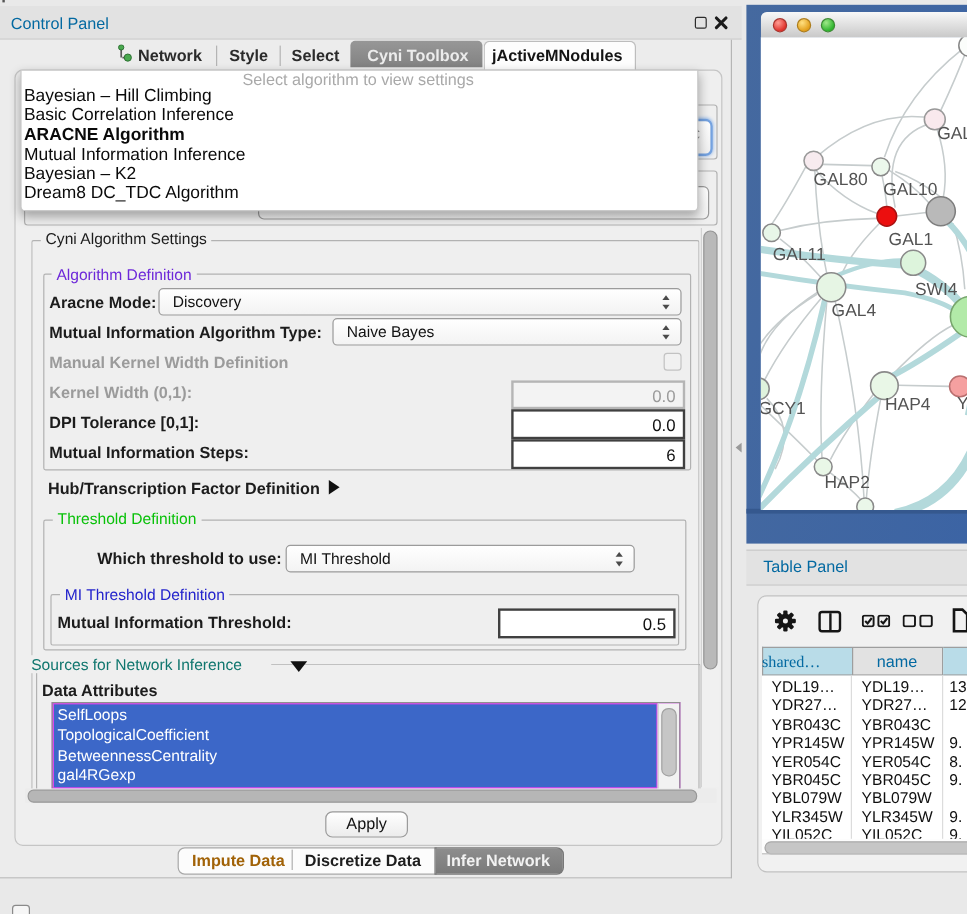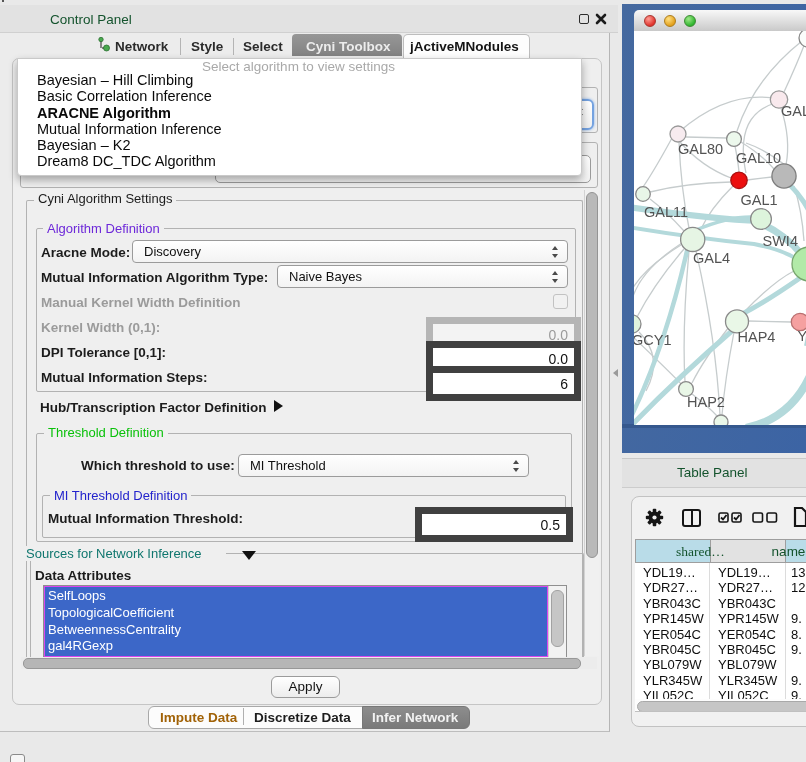--- a/index.html
+++ b/index.html
@@ -1,27 +1,27 @@
 <!DOCTYPE html>
 <html><head>
 <meta charset="utf-8">
 <style>
 html,body{margin:0;padding:0;}
 body{width:806px;height:762px;overflow:hidden;background:#e9e9e9;font-family:"Liberation Sans",sans-serif;}
 .abs{position:absolute;}
 #stage{position:relative;width:806px;height:762px;overflow:hidden;}
-.lbl{font-size:13.5px;color:#14532d;white-space:nowrap;margin-left:41px;}
+.lbl{font-size:13.5px;color:#0369a1;white-space:nowrap;}
 .blbl{font-size:13.5px;font-weight:700;color:#1c1c1c;white-space:nowrap;}
 .glbl{font-size:13.5px;font-weight:700;color:#9b9b9b;white-space:nowrap;}
 .combo{background:linear-gradient(#ffffff,#f3f3f3);border:1px solid #9b9b9b;border-radius:4px;font-size:13px;color:#111;}
 .combo .tx{position:absolute;left:11px;top:3px;}
 .arr{position:absolute;right:8px;top:5px;width:7px;height:12px;}
 .arr:before{content:"";position:absolute;left:0;top:0;border-left:3.5px solid transparent;border-right:3.5px solid transparent;border-bottom:4.5px solid #4a4a4a;}
 .arr:after{content:"";position:absolute;left:0;bottom:0;border-left:3.5px solid transparent;border-right:3.5px solid transparent;border-top:4.5px solid #4a4a4a;}
-.tfield{background:#fff;border:7px solid #404040;font-size:14px;color:#111;text-align:right;}
+.tfield{background:#fff;border:2px solid #404040;font-size:14px;color:#111;text-align:right;}
 .tfield .v{position:absolute;right:6px;top:3px;}
 .fieldset{border:1px solid #b2b2b2;border-radius:2px;}
 .legend{position:absolute;top:-7px;background:#efefef;padding:0 4px;font-size:13px;white-space:nowrap;}
 </style>
 </head>
 <body>
 <div id="stage">
 
 <div class="abs" style="left:0;top:0;width:612px;height:762px;background:#e9e9e9;"></div>
 <div class="abs" style="left:2px;top:0;width:2px;height:2px;background:#555;"></div>
@@ -303,15 +303,15 @@
 9.
 9.</div>
 </div>
 
 <div class="abs" style="left:635px;top:699px;width:171px;height:12px;background:#fdfdfd;"></div>
 <div class="abs" style="left:637px;top:700.5px;width:175px;height:9px;background:#c6c6c6;border:1px solid #a9a9a9;border-radius:6px;"></div>
 <div class="abs" style="left:635px;top:711px;width:171px;height:1px;background:#c0c0c0;"></div>
 
 <div class="abs" style="left:17px;top:58px;width:563px;height:116px;background:#ffffff;border:1px solid #c9c9c9;border-radius:0 0 4px 4px;box-shadow:0 4px 9px rgba(0,0,0,0.32);"></div>
 <div class="abs" style="left:17px;top:59px;width:563px;text-align:center;font-size:13.5px;color:#a9a9a9;">Select algorithm to view settings</div>
-<div class="abs" style="left:37px;top:72px;font-size:14.5px;color:#0a0a0a;line-height:16.3px;white-space:nowrap;">Bayesian – Hill Climbing<br>Basic Correlation Inference<br><b>ARACNE Algorithm</b><br>Mutual Information Inference<br>Bayesian – K2<br>Dream8 DC_TDC Algorithm</div>
+<div class="abs" style="left:20px;top:72px;font-size:14.5px;color:#0a0a0a;line-height:16.3px;white-space:nowrap;">Bayesian – Hill Climbing<br>Basic Correlation Inference<br><b>ARACNE Algorithm</b><br>Mutual Information Inference<br>Bayesian – K2<br>Dream8 DC_TDC Algorithm</div>
 
 </div>
 
 </body></html>

